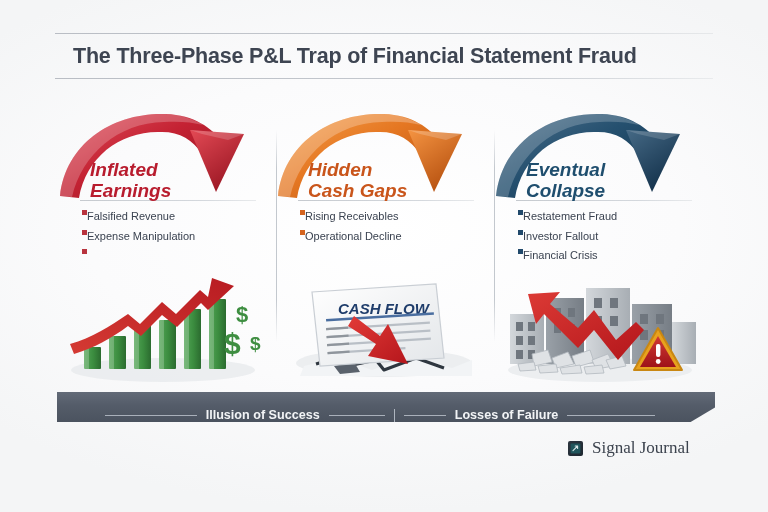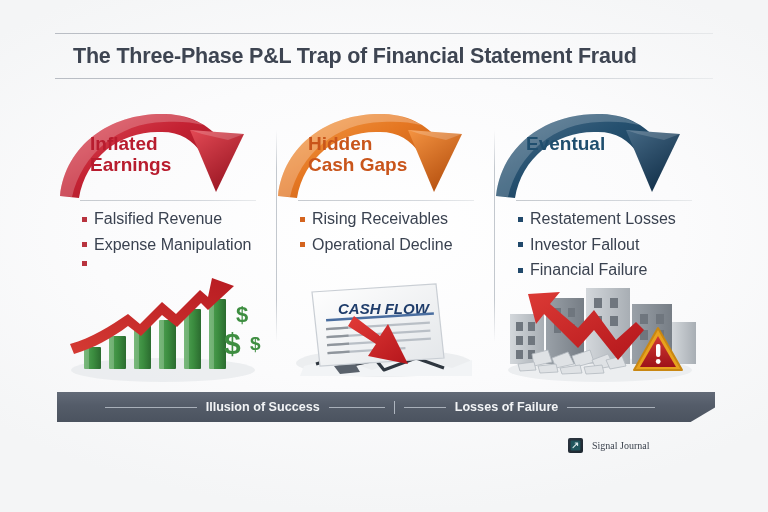--- a/index.html
+++ b/index.html
@@ -45,61 +45,62 @@
   }
 
   
   .arrow-wrap {
     position: absolute; left: -6px; top: -4px;
     width: 230px; height: 100px; pointer-events: none;
   }
   .arrow-wrap svg { display: block; width: 100%; height: 100%; overflow: visible; }
 
   .heading {
-    position: absolute; left: 32px; top: 26px;
+    position: absolute; left: 32px; top: 52px;
     font-size: 19px; font-weight: bold; line-height: 1.08;
     z-index: 3;
+    font-style: italic;
   }
   .heading .l2 { display: block; }
   .h-red   { color: #B81C2E; }
   .h-orng  { color: #C9551B; }
   .h-navy  { color: #1F4E6E; }
 
   .head-rule {
     position: absolute; left: 22px; top: 92px; width: 176px; height: 1px;
     background: linear-gradient(to right, #c6cacf, #d4d8dd 70%, #e8eaec);
   }
 
   .bullets {
     position: absolute; left: 24px; top: 102px; width: 200px;
     z-index: 3;
   }
   .bullet {
-    display: flex; align-items: center; gap: 7px;
-    font-size: 16px; color: #3a4250; margin-bottom: 7.5px;
+    display: flex; align-items: flex-start; 
+    font-size: 11px; color: #3a4250; margin-bottom: 7.5px;
     white-space: nowrap;
   }
   .bullet .sq { width: 5px; height: 5px; flex: 0 0 5px; display: inline-block; }
   .sq-red  { background: #B8333E; }
   .sq-orng { background: #D4641F; }
   .sq-navy { background: #21496B; }
 
   .illus {
     position: absolute; left: 0; bottom: -8px; width: 218px; height: 118px;
     z-index: 1;
   }
   .illus svg { display: block; width: 100%; height: 100%; }
 
   
   .bottom-bar {
     position: absolute; left: 57px; top: 392px;
     width: 658px; height: 30px;
     background: linear-gradient(to bottom, #626a77 0%, #545c69 45%, #4b535f 100%);
     clip-path: polygon(0 0, 100% 0, 100% 52%, 96.3% 100%, 0 100%);
-    display: flex; align-items: center; justify-content: center;
+    display: flex; align-items: flex-end; justify-content: center;
   }
   .bb-inner { display: flex; align-items: center; gap: 9px; transform: translateX(-6px); }
   .bb-line { height: 1px; background: #a9b0ba; display: block; }
   .bb-l1 { width: 92px; } .bb-l2 { width: 56px; }
   .bb-l3 { width: 42px; } .bb-l4 { width: 88px; }
   .bb-text { font-size: 12.6px; font-weight: bold; color: #f2f4f6; white-space: nowrap; }
   .bb-sep { width: 1px; height: 13px; background: #aeb5bf; }
 
   
   .footer {
@@ -107,21 +108,21 @@
     display: flex; align-items: center; gap: 9px;
   }
   .logo-mark {
     width: 15px; height: 15px; border-radius: 2px;
     background: linear-gradient(140deg, #2d3640 0%, #1d2730 100%);
     display: flex; align-items: center; justify-content: center;
   }
   .logo-mark svg { display: block; }
   .footer-text {
     font-family: "Liberation Serif", serif;
-    font-size: 10px; color: #3c434e; white-space: nowrap;
+    font-size: 17px; color: #3c434e; white-space: nowrap;
   }
 </style>
 </head>
 <body>
 
 <div id="canvas">
 
   <div class="title-block">
     <div class="rule-top"></div>
     <div class="title-text">The Three-Phase P&amp;L Trap of Financial Statement Fraud</div>
@@ -301,35 +302,36 @@
           </defs>
           <path d="M8,92 C14,38 62,8 114,10 C142,11 160,24 170,38 L150,50 C141,36 128,28 110,28 C70,26 34,52 27,94 Z" fill="url(#gr3)"></path>
           <path d="M8,92 C14,38 62,8 114,10 C130,11 142,15 151,21 C140,18 126,17 112,18 C66,19 30,50 20,93 Z" fill="#ffffff" opacity="0.2"></path>
           <path d="M138,26 L192,30 L164,88 Z" fill="url(#gh3)"></path>
           <path d="M138,26 L192,30 L176,36 L150,30 Z" fill="#ffffff" opacity="0.16"></path>
         </svg>
       </div>
 
       <div class="heading h-navy">
         <span>Eventual</span>
+        <span class="l2">Collapse</span>
       </div>
       <div class="head-rule"></div>
 
       <div class="bullets">
         <div class="bullet">
           <span class="sq sq-navy"></span>
-          <span>Restatement Losses</span>
+          <span>Restatement Fraud</span>
         </div>
         <div class="bullet">
           <span class="sq sq-navy"></span>
           <span>Investor Fallout</span>
         </div>
         <div class="bullet">
           <span class="sq sq-navy"></span>
-          <span>Financial Failure</span>
+          <span>Financial Crisis</span>
         </div>
       </div>
 
       <div class="illus">
         <svg viewBox="0 0 218 118">
           <defs>
             <linearGradient id="gbld" x1="0" y1="0" x2="1" y2="0">
               <stop offset="0%" stop-color="#d3d7db"></stop>
               <stop offset="100%" stop-color="#a8aeb4"></stop>
             </linearGradient>

